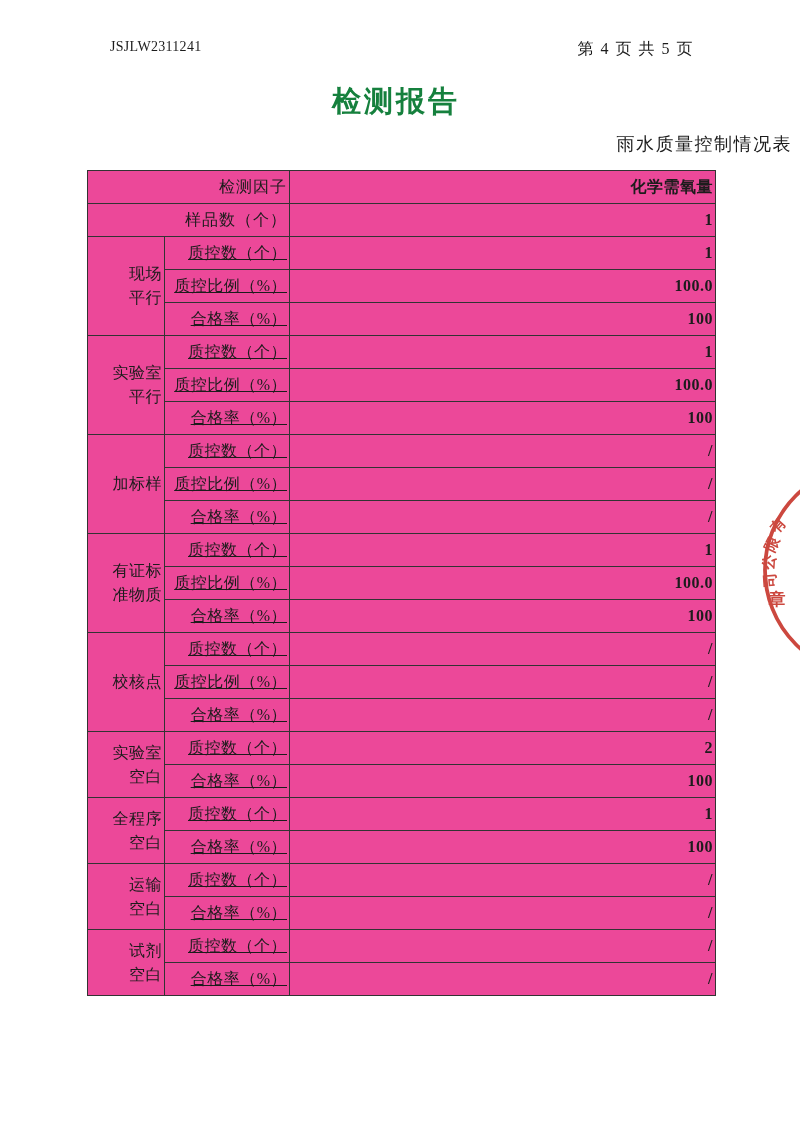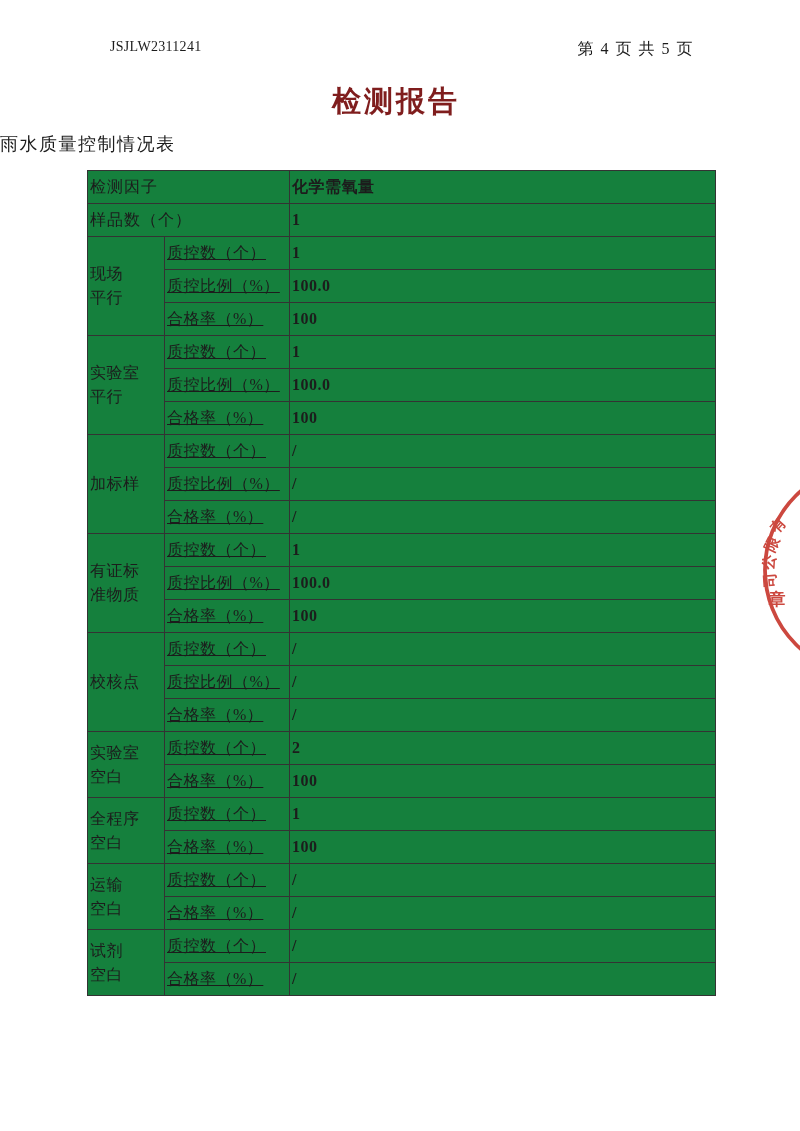--- a/index.html
+++ b/index.html
@@ -17,40 +17,40 @@
   }
   .page-info {
     position:absolute; right:106px; top:39px;
     font-size:16px; letter-spacing:1.5px;
   }
   .title {
     position:absolute; left:0; right:8px; top:82px;
     text-align:center;
     font-family:"Liberation Sans", sans-serif;
     font-weight:700; font-size:29px; letter-spacing:3px;
-    color:#7f1d1d;
+    color:#15803d;
   }
   .subtitle {
     position:absolute; left:0; right:8px; top:132px;
-    text-align:left;
+    text-align:right;
     font-size:18px; font-weight:400; letter-spacing:1.5px;
   }
   table.qc {
     position:absolute; left:87px; top:170px;
     width:628px;
     border-collapse:collapse; table-layout:fixed;
   }
   table.qc td {
     border:1.5px solid #333;
     height:33px;
     font-size:16px;
-    text-align:left;
+    text-align:right;
     vertical-align:middle;
     padding:0 2px;
-    background:#15803d;
+    background:#ec4899;
   }
   td.merged-label { letter-spacing:1px; }
   td.metric {
     text-align:left;
     padding-left:9px;
     letter-spacing:0.5px;
     text-decoration:underline;
   }
   td.group {
     white-space:pre-line;

